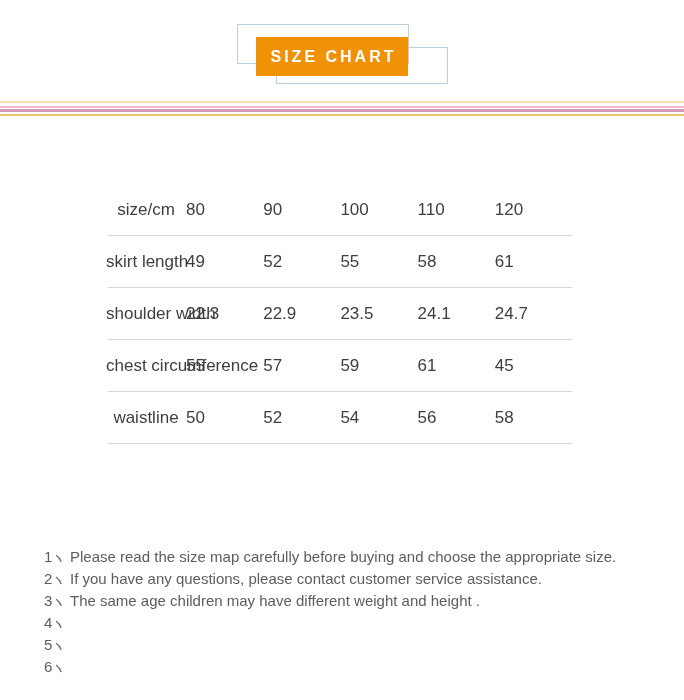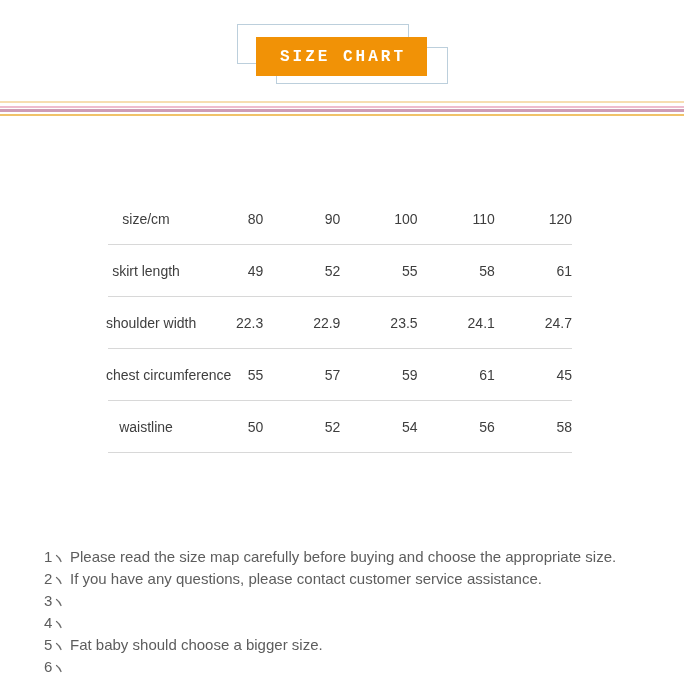--- a/index.html
+++ b/index.html
@@ -16,27 +16,26 @@
   .hdr-outline {
     position: absolute;
     border: 1px solid #bccfdc;
     background: transparent;
   }
   .hdr-outline.back-left  { left: 237px; top: 24px; width: 170px; height: 38px; }
   .hdr-outline.back-right { left: 276px; top: 47px; width: 170px; height: 35px; }
   .hdr-banner {
     position: absolute;
     left: 256px; top: 37px;
-    width: 171px; height: 39px;
+    width: 152px; height: 39px;
     background: #f19206;
     display: flex;
     align-items: center;
     justify-content: center;
     z-index: 2;
-    font-family: Liberation Mono, monospace;
   }
   .hdr-banner span {
     color: #ffffff;
     font-size: 16px;
     font-weight: bold;
     letter-spacing: 3px;
     padding-left: 3px; 
     white-space: nowrap;
   }
 
@@ -44,24 +43,24 @@
   .stripes { position: absolute; left: 0; top: 101px; width: 684px; height: 15px; }
   .stripe { position: absolute; left: 0; width: 100%; }
   .stripe.s1 { top: 0;    height: 2px; background: #f7ddb2; }
   .stripe.s2 { top: 5px;  height: 2px; background: #efbccf; }
   .stripe.s3 { top: 8px;  height: 3px; background: #ce9cb5; }
   .stripe.s4 { top: 13px; height: 2px; background: #f0c26a; }
 
   
   .size-table {
     position: absolute;
-    left: 106px; top: 193px;
+    left: 106px; top: 184px;
     width: 466px;
     color: #3e3e3e;
-    font-size: 14px;
+    font-size: 17px;
   }
   .trow {
     position: relative;
     display: flex;
     align-items: center;
     height: 52px;
   }
   .trow .row-divider {
     position: absolute;
     left: 2px; right: 0; bottom: 0;
@@ -70,21 +69,21 @@
   }
   .tlabel {
     width: 80px;
     flex: none;
     text-align: center;
     white-space: nowrap;
     overflow: visible;
   }
   .tval {
     flex: 1;
-    text-align: right;
+    text-align: left;
     white-space: nowrap;
   }
 
   
   .note-heading {
     position: absolute;
     left: 44px; top: 500px;
     font-family: "Liberation Serif", serif;
     font-size: 32px;
     color: #c4152f;
@@ -211,39 +210,39 @@
       <span class="note-text">If you have any questions, please contact customer service assistance.</span>
     </div>
 
     <div class="note-item">
       <span class="note-num">3</span>
       <span class="note-marker">
           <svg width="8" height="9" viewBox="0 0 8 9">
             <path d="M1.5 1.5 Q4.5 3.5 6 7.5" stroke="#6a6a6a" stroke-width="1.3" fill="none" stroke-linecap="round"></path>
           </svg>
         </span>
+      <span class="note-text">The same age children may have different weight and height .</span>
     </div>
 
     <div class="note-item">
       <span class="note-num">4</span>
       <span class="note-marker">
           <svg width="8" height="9" viewBox="0 0 8 9">
             <path d="M1.5 1.5 Q4.5 3.5 6 7.5" stroke="#6a6a6a" stroke-width="1.3" fill="none" stroke-linecap="round"></path>
           </svg>
         </span>
     </div>
 
     <div class="note-item">
       <span class="note-num">5</span>
       <span class="note-marker">
           <svg width="8" height="9" viewBox="0 0 8 9">
             <path d="M1.5 1.5 Q4.5 3.5 6 7.5" stroke="#6a6a6a" stroke-width="1.3" fill="none" stroke-linecap="round"></path>
           </svg>
         </span>
-      <span class="note-text">Fat baby should choose a bigger size.</span>
     </div>
 
     <div class="note-item">
       <span class="note-num">6</span>
       <span class="note-marker">
           <svg width="8" height="9" viewBox="0 0 8 9">
             <path d="M1.5 1.5 Q4.5 3.5 6 7.5" stroke="#6a6a6a" stroke-width="1.3" fill="none" stroke-linecap="round"></path>
           </svg>
         </span>
     </div>

